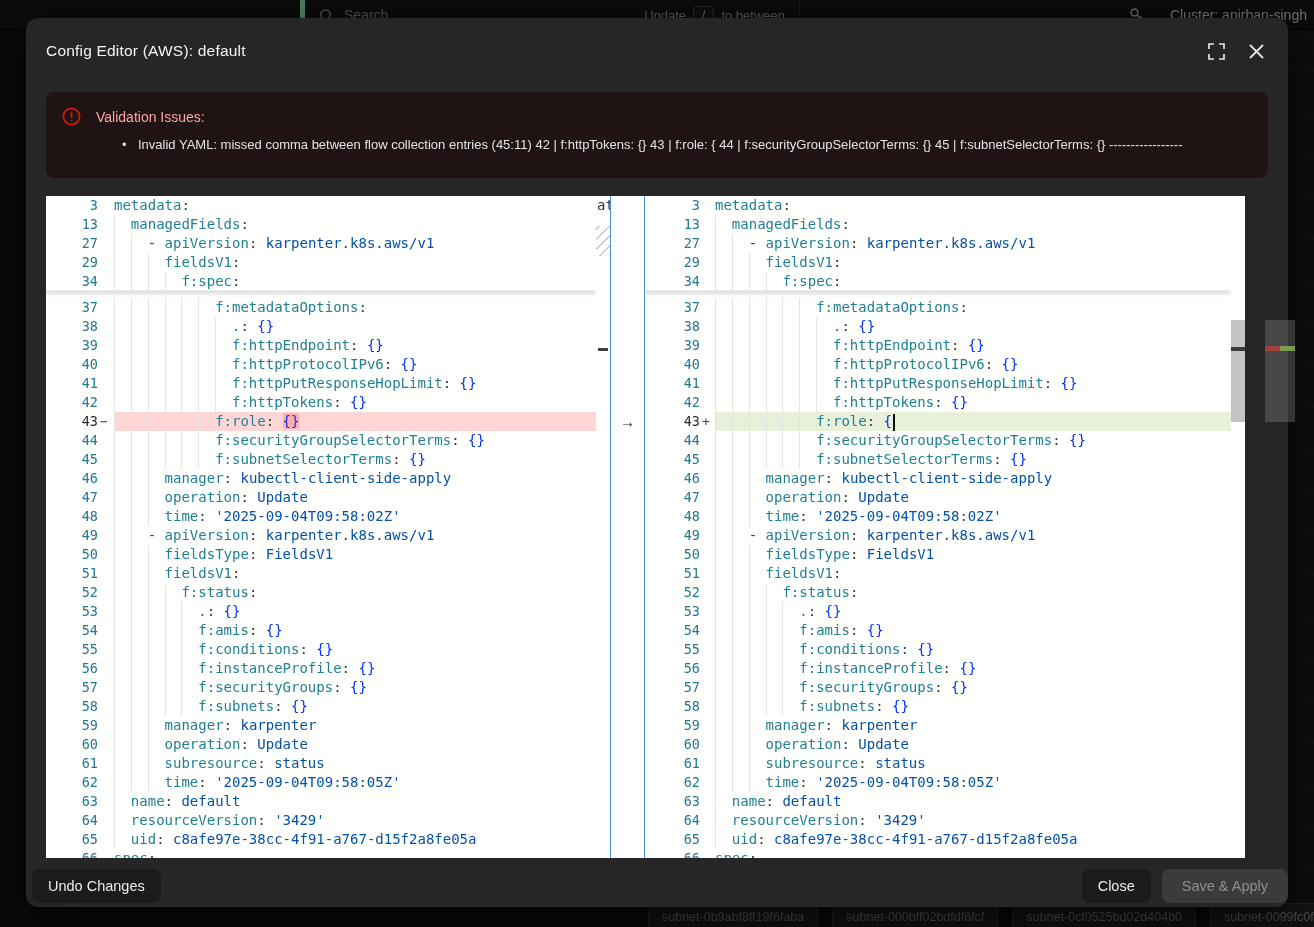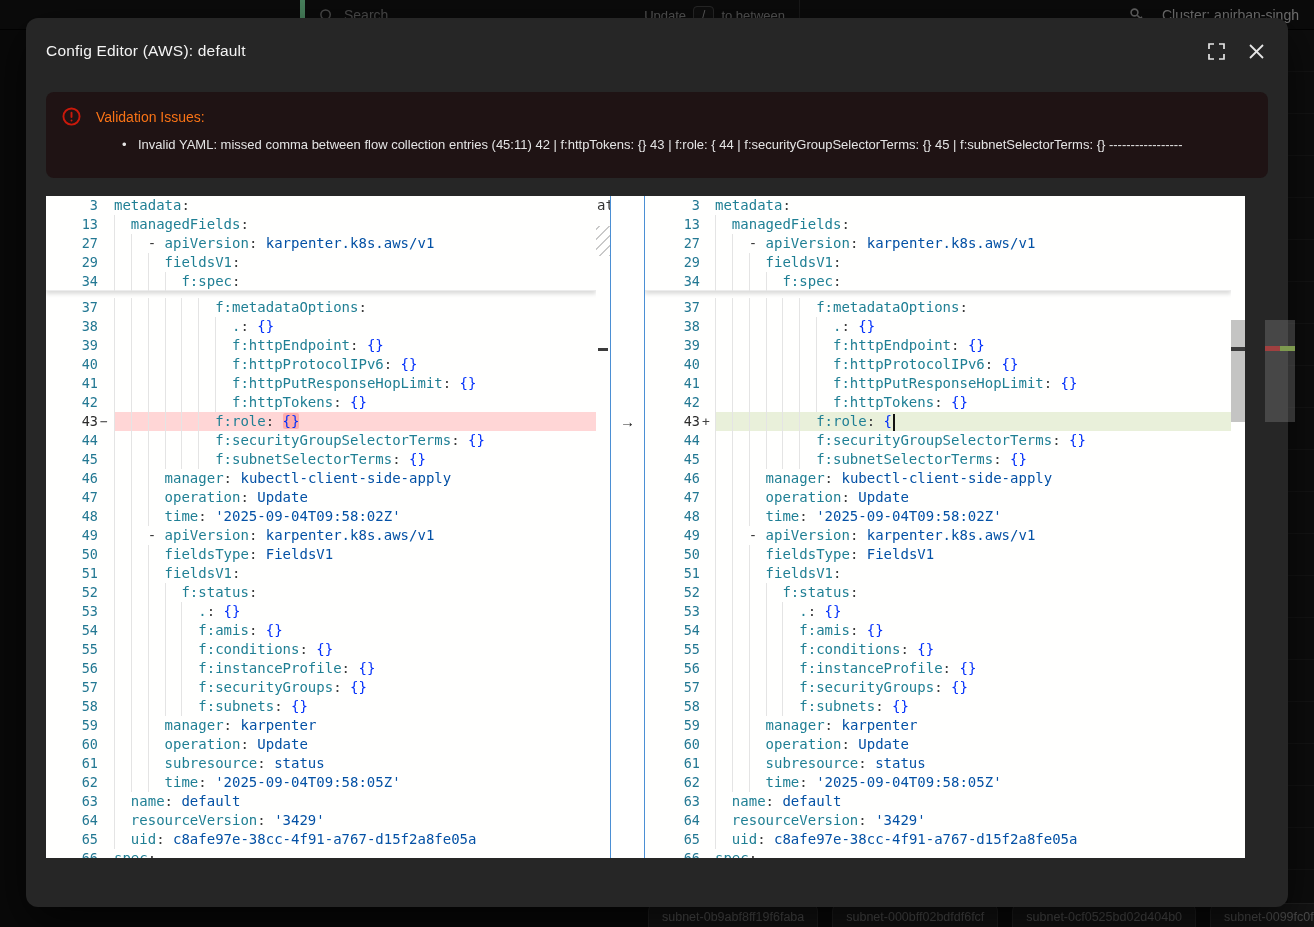--- a/index.html
+++ b/index.html
@@ -15,21 +15,21 @@
   }
   .searchbox{
     position:absolute; left:300px; top:0; width:500px; height:30px;
     border-left:5px solid #86efac; border-right:1px solid #2e2e2e;
     display:flex; align-items:center; padding:0 14px; color:#8a8a8a; font-size:14px;
   }
   .searchbox .mag{ margin-right:10px; flex:none; }
   .search-hint{ margin-left:auto; display:flex; align-items:center; gap:7px; color:#9a9a9a; font-size:13px; }
   .keycap{ border:1px solid #4a4a4a; border-radius:4px; padding:0 8px; height:18px; line-height:16px; font-size:12px; color:#aaa; background:#1d1d1d; }
   .cluster{
-    position:absolute; left:1128px; top:0; height:30px; display:flex; align-items:center; gap:16px;
+    position:absolute; left:1128px; top:0; height:30px; display:flex; align-items:center; gap:24px;
     color:#cfcfcf; font-size:14px; white-space:nowrap;
   }
   .chips-row{
     position:absolute; left:648px; top:903px; display:flex; gap:14px; white-space:nowrap;
   }
   .chip{
     background:#242424; border:1px solid #3a3a3a; border-radius:8px;
     padding:6px 13px 10px; color:#8f8f8f; font-size:12.5px;
   }
   .side-rows{
@@ -46,21 +46,21 @@
   .modal-header{ display:flex; align-items:center; padding:24px 24px 0 20px; }
   .modal-title{ flex:1; color:#f4f4f4; font-size:15.5px; letter-spacing:0.2px; }
   .hdr-icons{ display:flex; gap:24px; align-items:center; }
   .icon-btn{ background:none; border:none; cursor:pointer; padding:0; line-height:0; }
 
   .banner{
     position:absolute; left:20px; top:74px; width:1222px; height:86px;
     background:#1f1314; border-radius:8px; padding:15px 16px; overflow:hidden;
   }
   .banner-head{ display:flex; align-items:center; gap:15px; }
-  .banner-title{ color:#f97316; font-size:14px; }
+  .banner-title{ color:#fca5a5; font-size:14px; }
   .banner-body{ margin:8px 0 0 60px; color:#e4e4e4; font-size:13px; line-height:21px; }
   .banner-body .bullet{ display:inline-block; width:16px; }
 
   
   .editor{
     position:absolute; left:20px; top:178px; width:1199px; height:662px;
     background:#fffffe; overflow:hidden;
   }
   .pane{ position:absolute; top:0; bottom:0; overflow:hidden; }
   .pane.left{ left:0; width:550px; }
@@ -566,14 +566,21 @@
         <div class="dash"></div>
       </div>
     </div>
 
     <div class="overview">
       <div class="viewport"></div>
       <div class="mark-del"></div>
       <div class="mark-add"></div>
     </div>
 
+    <div class="footer">
+      <button class="btn btn-dark">Undo Changes</button>
+      <div class="btn-group">
+        <button class="btn btn-dark">Close</button>
+        <button class="btn btn-disabled" disabled="">Save &amp; Apply</button>
+      </div>
+    </div>
   </div>
 </div>
 
 </body></html>

